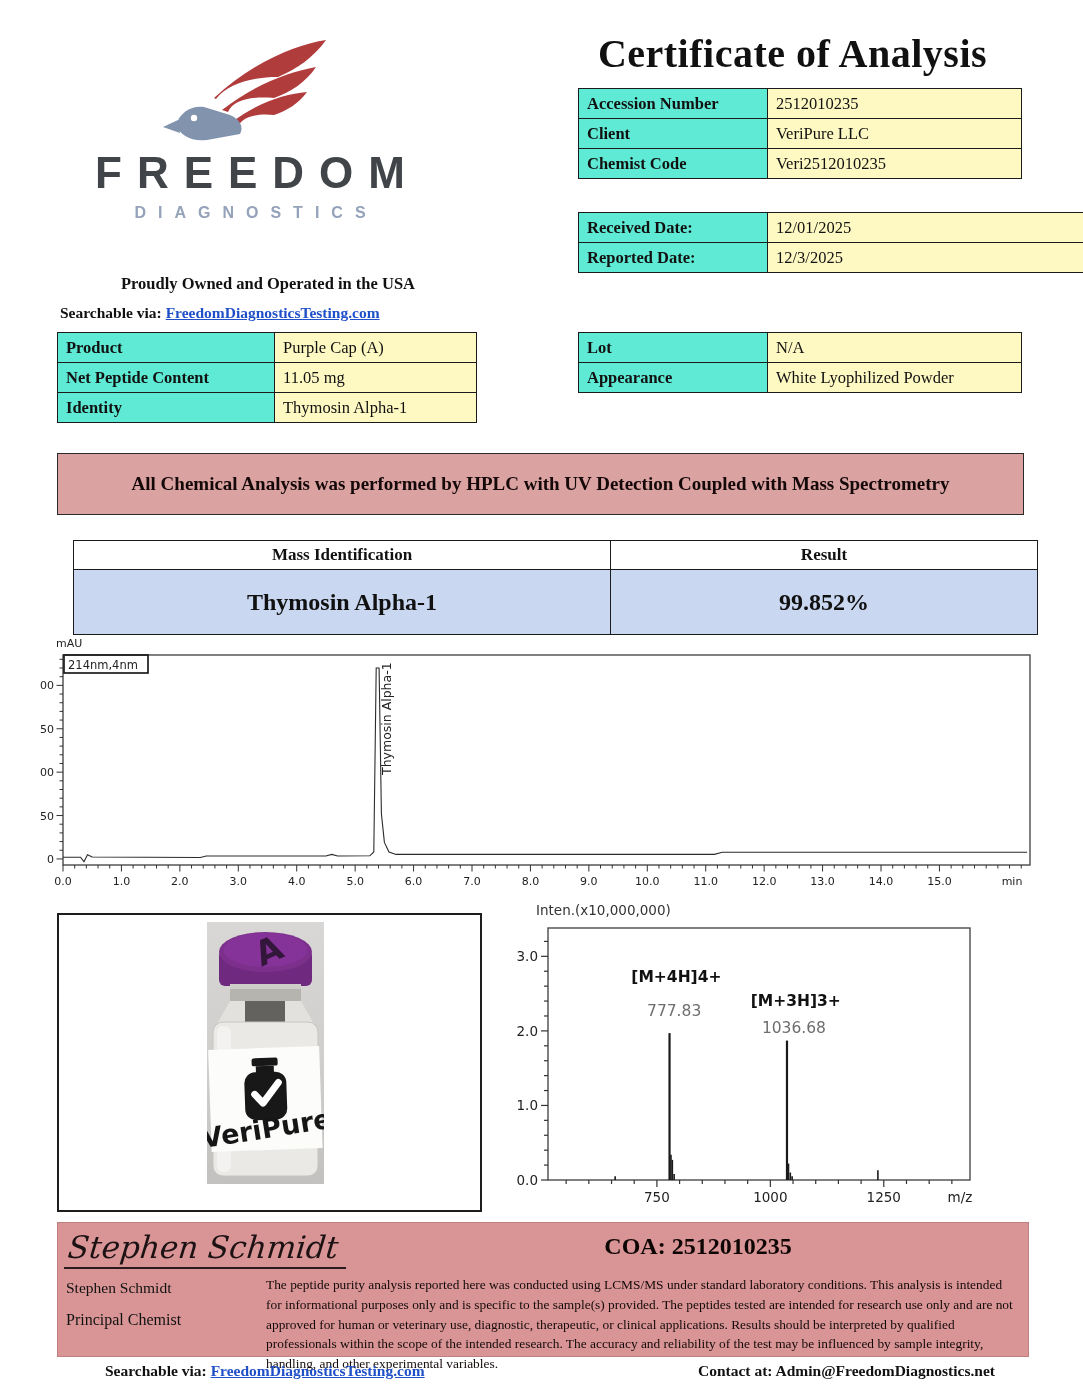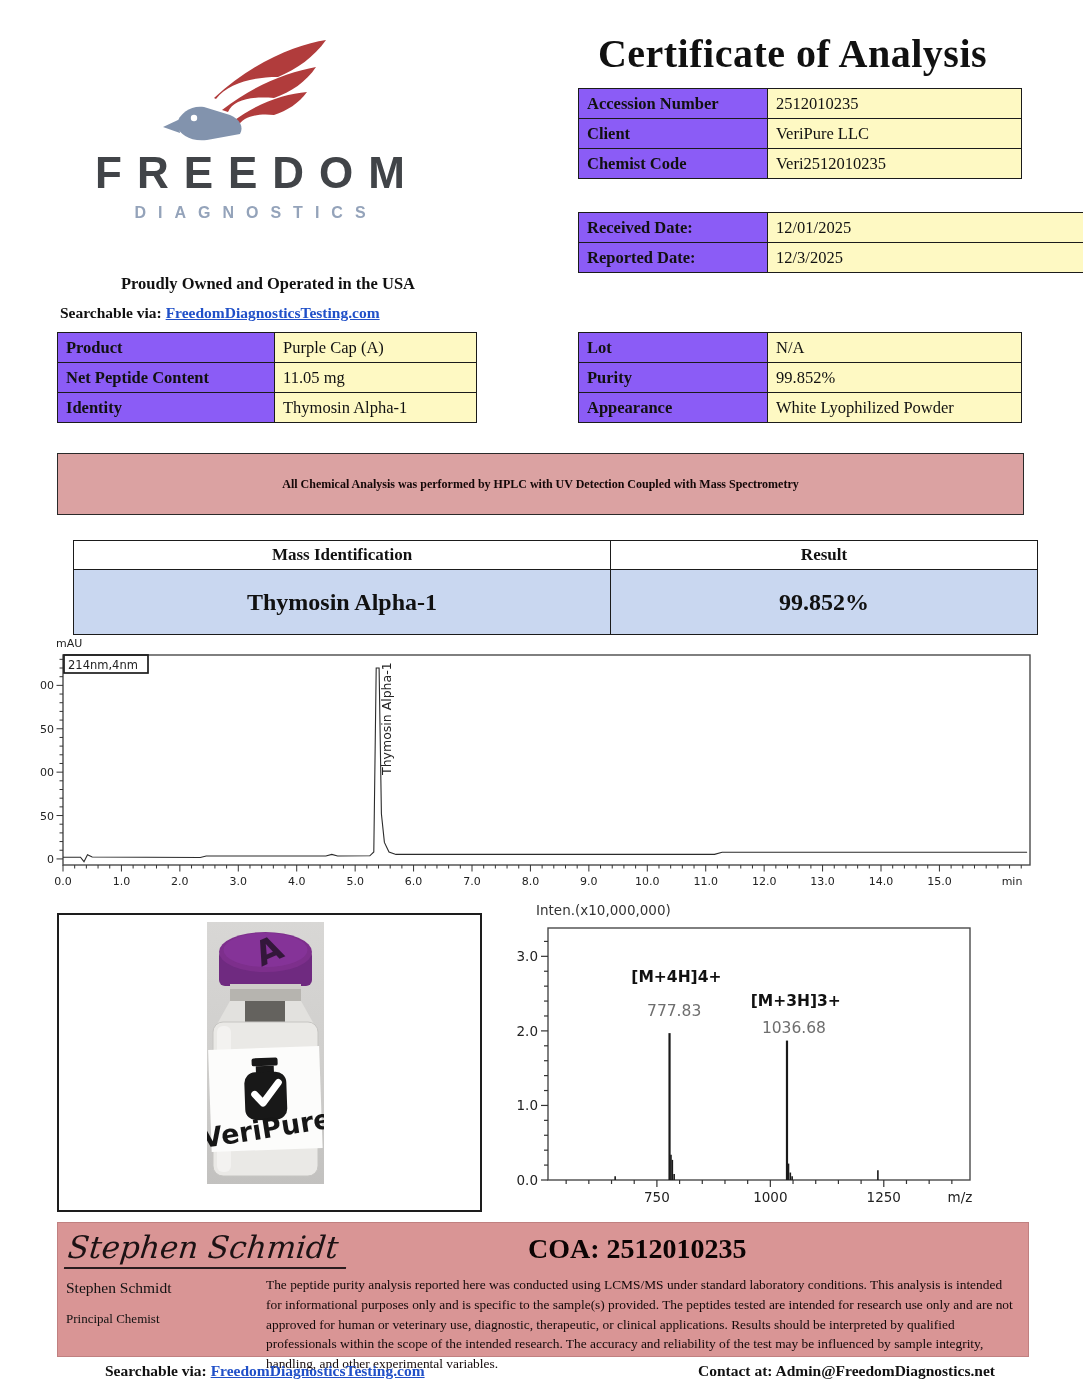--- a/index.html
+++ b/index.html
@@ -19,27 +19,27 @@
             font-family:"Liberation Sans",sans-serif;font-weight:bold;font-size:16px;
             letter-spacing:12px;color:#94a3ba;text-indent:12px;}
   .tagline{left:88px;top:274px;width:360px;text-align:center;font-weight:bold;font-size:16.5px;}
   .search-line{left:60px;top:304px;font-weight:bold;font-size:15.5px;}
   .search-line a,.bottom-links a{color:#2050c8;text-decoration:underline;font-weight:bold;}
 
   
   table.tbl{position:absolute;border-collapse:collapse;table-layout:fixed;}
   table.tbl td{border:1.6px solid #1b1b1b;padding:1px 8px;font-size:16.5px;height:27px;
                overflow:hidden;white-space:nowrap;}
-  td.lbl{background:#8b5cf6;font-weight:bold;}
+  td.lbl{background:#5eead4;font-weight:bold;}
   td.val{background:#fef9c3;}
 
   
   .banner{left:57px;top:453px;width:965px;height:60px;background:#dba2a2;
           border:1.6px solid #2a2a2a;display:flex;align-items:center;justify-content:center;
-          font-weight:bold;font-size:12px;color:#140808;text-align:center;}
+          font-weight:bold;font-size:19px;color:#140808;text-align:center;}
 
   
   table.mass{left:57px;top:540px;width:965px;}
   table.mass td{text-align:center;}
   table.mass td.hd{background:#ffffff;font-weight:bold;font-size:17px;height:26px;}
   table.mass td.dt{background:#c9d7f0;font-weight:bold;font-size:24px;height:62px;}
 
   
   .chart-svg{position:absolute;}
 
@@ -47,24 +47,24 @@
   .photo-box{left:57px;top:913px;width:421px;height:295px;border:2px solid #1d1d1d;background:#fff;}
   .photo{position:absolute;left:148px;top:7px;width:117px;height:262px;
          background:linear-gradient(180deg,#d8d7d5 0%,#cfcecc 55%,#c2c1bf 100%);}
 
   
   .footer-box{left:57px;top:1222px;width:970px;height:133px;background:#d99595;
               border:1px solid #c08080;}
   .sig{position:absolute;left:8px;top:6px;font-family:"DejaVu Serif",serif;
        font-style:italic;font-size:31px;color:#1c1214;border-bottom:2px solid #2a1c1e;
        padding:0 10px 2px 2px;transform:skewX(-6deg);}
-  .coa-num{position:absolute;left:470px;top:10px;width:340px;text-align:left;
-           font-weight:bold;font-size:28px;color:#0d0404;}
+  .coa-num{position:absolute;left:470px;top:10px;width:340px;text-align:center;
+           font-weight:bold;font-size:24px;color:#0d0404;}
   .chemist-name{position:absolute;left:8px;top:56px;font-size:15.5px;}
-  .chemist-title{position:absolute;left:8px;top:88px;font-size:13px;}
+  .chemist-title{position:absolute;left:8px;top:88px;font-size:16px;}
   .disclaimer{position:absolute;left:208px;top:52px;width:748px;font-size:13.4px;
               line-height:1.48;color:#140a0a;}
 
   .bottom-links{top:1362px;font-weight:bold;font-size:15.5px;}
   .bl-left{left:105px;}
   .bl-right{left:655px;margin-left:43px;}
 </style>
 </head>
 <body>
 
@@ -135,24 +135,20 @@
           <td class="val">Thymosin Alpha-1</td>
         </tr>
   </tbody>
     </table>
 
   <table class="tbl" style="left:578px;top:332px;width:444px;">
     <tbody>
         <tr>
           <td class="lbl" style="width:172px;">Lot</td>
           <td class="val">N/A</td>
-        </tr>
-    <tr>
-          <td class="lbl">Purity</td>
-          <td class="val">99.852%</td>
         </tr>
     <tr>
           <td class="lbl">Appearance</td>
           <td class="val">White Lyophilized Powder</td>
         </tr>
   </tbody>
     </table>
 
   <div class="abs banner">All Chemical Analysis was performed by HPLC with UV Detection Coupled with Mass Spectrometry</div>
 

